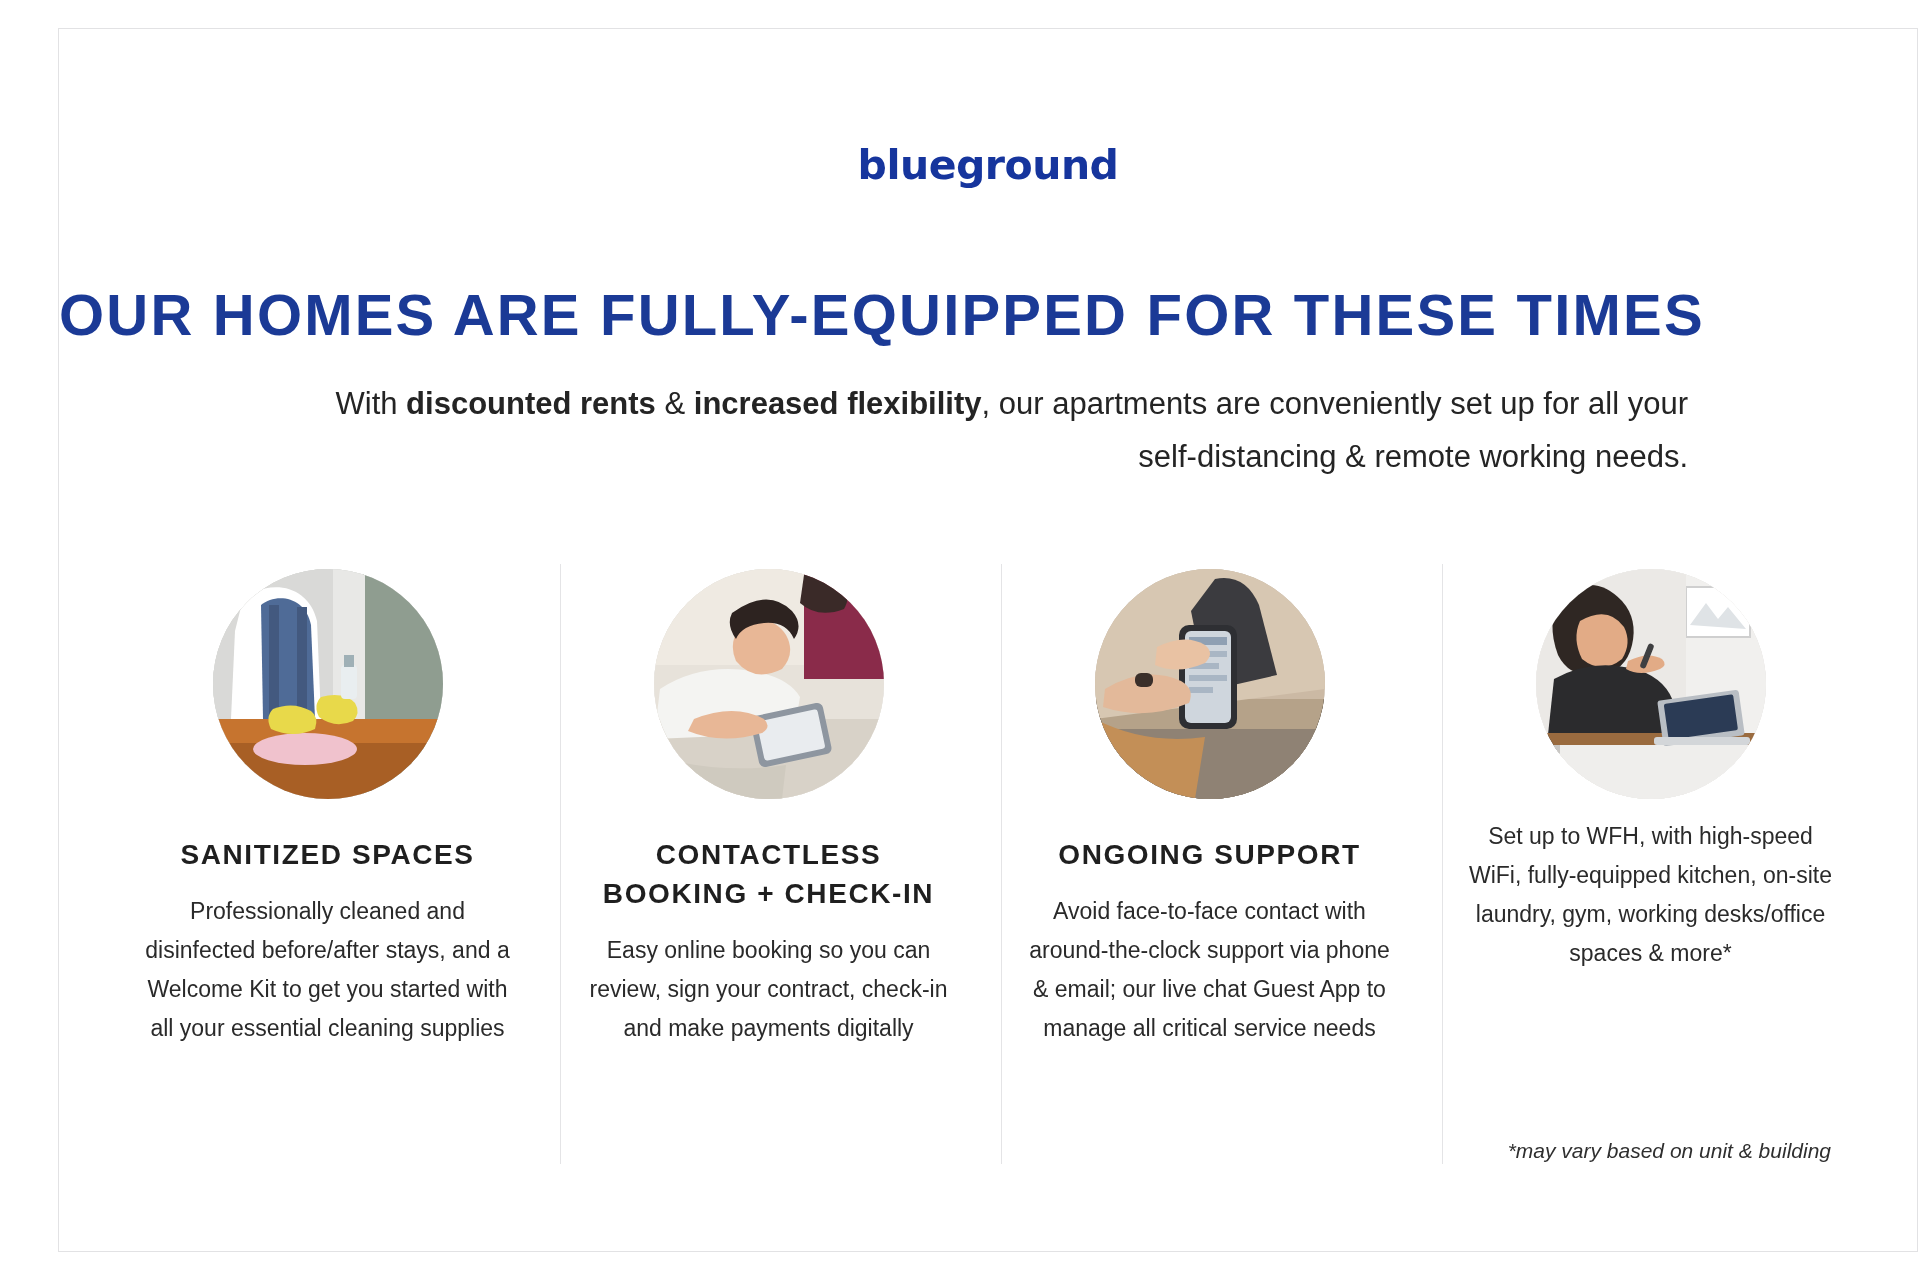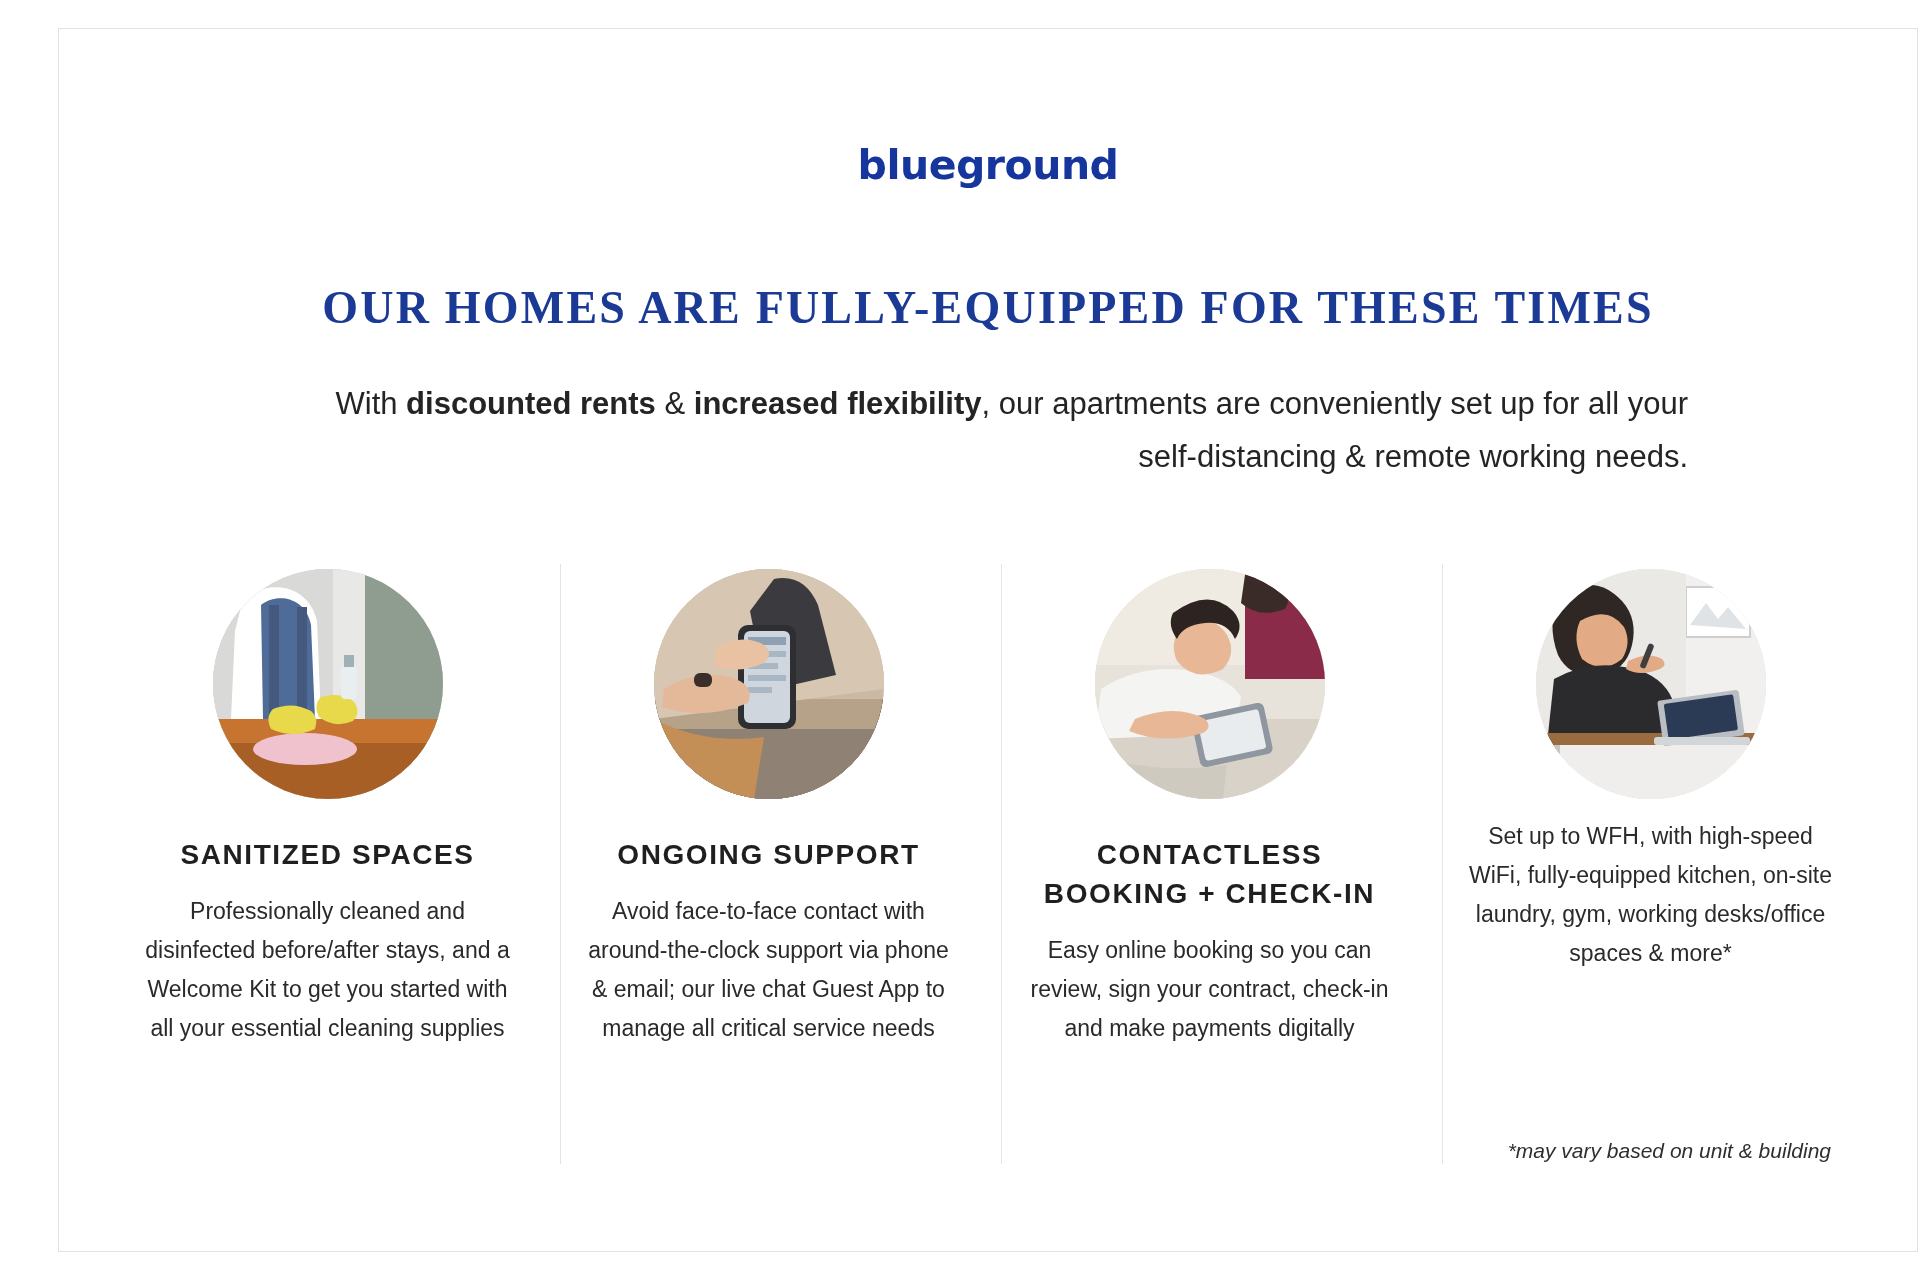--- a/index.html
+++ b/index.html
@@ -41,26 +41,26 @@
     font-weight: bold;
     letter-spacing: -0.5px;
     color: #16359d;
     font-family: "DejaVu Sans", sans-serif;
   }
   .headline {
     position: absolute;
     left: 0;
     right: 0;
     top: 252px;
-    text-align: center;
-    font-size: 46px;
+    text-align: left;
+    font-size: 58px;
     font-weight: bold;
     letter-spacing: 2.2px;
     color: #1b3a96;
-    font-family: Liberation Serif, serif;
+    font-family: Liberation Sans, sans-serif;
   }
   .subhead {
     position: absolute;
     left: 50%;
     transform: translateX(-50%);
     top: 348px;
     width: 1400px;
     text-align: right;
     font-size: 31px;
     line-height: 53px;
@@ -170,20 +170,41 @@
             <rect x="0" y="174" width="230" height="56" fill="#a85f25"></rect>
             <ellipse cx="92" cy="180" rx="52" ry="16" fill="#f0c2cd"></ellipse>
             <path d="M60 140 q20 -8 38 2 q8 6 4 18 q-22 10 -44 0 q-6 -12 2 -20 Z" fill="#e8d94a"></path>
             <path d="M108 128 q22 -6 34 6 q6 10 -2 18 q-18 8 -34 -4 q-6 -12 2 -20 Z" fill="#e8d94a"></path>
             <rect x="128" y="96" width="16" height="34" rx="4" fill="#e9eef0"></rect>
             <rect x="131" y="86" width="10" height="12" fill="#9fb0b6"></rect>
           </svg>
         </div>
         <div class="card-title">SANITIZED SPACES</div>
         <div class="card-body">Professionally cleaned and disinfected before/after stays, and a Welcome Kit to get you started with all your essential cleaning supplies</div>
+      </div>
+
+      <div class="card">
+        <div class="photo">
+          <svg viewBox="0 0 230 230" xmlns="http://www.w3.org/2000/svg">
+            <rect x="0" y="0" width="230" height="230" fill="#e7e2da"></rect>
+            <rect x="0" y="0" width="230" height="96" fill="#efeae2"></rect>
+            <rect x="150" y="0" width="80" height="110" fill="#8a2b4a"></rect>
+            <path d="M150 6 q22 -10 38 8 q10 12 2 26 q-26 10 -44 -6 Z" fill="#3a2a28"></path>
+            <rect x="0" y="150" width="230" height="80" fill="#d8d2c8"></rect>
+            <path d="M6 120 q40 -26 92 -18 q36 6 48 26 l-6 36 -140 6 Z" fill="#f4f4f2"></path>
+            <path d="M86 58 q30 -16 46 8 q10 18 -4 34 q-28 14 -46 -8 q-8 -18 4 -34 Z" fill="#e8b796"></path>
+            <path d="M78 44 q36 -26 60 -2 q12 14 2 28 q-8 -18 -30 -16 q-22 2 -28 16 q-10 -14 -4 -26 Z" fill="#2d2320"></path>
+            <rect x="100" y="140" width="74" height="52" rx="6" fill="#8e96a0" transform="rotate(-12 137 166)"></rect>
+            <rect x="106" y="146" width="62" height="40" rx="3" fill="#e9ecef" transform="rotate(-12 137 166)"></rect>
+            <path d="M40 150 q40 -16 70 0 q8 8 -2 14 q-40 12 -74 -2 Z" fill="#e8b796"></path>
+            <path d="M0 186 q60 20 132 10 l-4 34 -128 0 Z" fill="#cfcabf"></path>
+          </svg>
+        </div>
+        <div class="card-title">CONTACTLESS BOOKING + CHECK-IN</div>
+        <div class="card-body">Easy online booking so you can review, sign your contract, check-in and make payments digitally</div>
       </div>
 
       <div class="card">
         <div class="photo">
           <svg viewBox="0 0 230 230" xmlns="http://www.w3.org/2000/svg">
             <rect x="0" y="0" width="230" height="230" fill="#cbb9a4"></rect>
             <rect x="0" y="130" width="230" height="100" fill="#b9a храм88"></rect>
             <rect x="0" y="130" width="230" height="100" fill="#b5a289"></rect>
             <rect x="0" y="160" width="230" height="70" fill="#8f8274"></rect>
             <path d="M0 0 L230 0 L230 120 L0 150 Z" fill="#d7c7b2"></path>
@@ -201,41 +222,20 @@
             <path d="M0 150 q50 26 110 18 l-10 62 -100 0 Z" fill="#c38f57"></path>
           </svg>
         </div>
         <div class="card-title">ONGOING SUPPORT</div>
         <div class="card-body">Avoid face-to-face contact with around-the-clock support via phone &amp; email; our live chat Guest App to manage all critical service needs</div>
       </div>
 
       <div class="card">
         <div class="photo">
           <svg viewBox="0 0 230 230" xmlns="http://www.w3.org/2000/svg">
-            <rect x="0" y="0" width="230" height="230" fill="#e7e2da"></rect>
-            <rect x="0" y="0" width="230" height="96" fill="#efeae2"></rect>
-            <rect x="150" y="0" width="80" height="110" fill="#8a2b4a"></rect>
-            <path d="M150 6 q22 -10 38 8 q10 12 2 26 q-26 10 -44 -6 Z" fill="#3a2a28"></path>
-            <rect x="0" y="150" width="230" height="80" fill="#d8d2c8"></rect>
-            <path d="M6 120 q40 -26 92 -18 q36 6 48 26 l-6 36 -140 6 Z" fill="#f4f4f2"></path>
-            <path d="M86 58 q30 -16 46 8 q10 18 -4 34 q-28 14 -46 -8 q-8 -18 4 -34 Z" fill="#e8b796"></path>
-            <path d="M78 44 q36 -26 60 -2 q12 14 2 28 q-8 -18 -30 -16 q-22 2 -28 16 q-10 -14 -4 -26 Z" fill="#2d2320"></path>
-            <rect x="100" y="140" width="74" height="52" rx="6" fill="#8e96a0" transform="rotate(-12 137 166)"></rect>
-            <rect x="106" y="146" width="62" height="40" rx="3" fill="#e9ecef" transform="rotate(-12 137 166)"></rect>
-            <path d="M40 150 q40 -16 70 0 q8 8 -2 14 q-40 12 -74 -2 Z" fill="#e8b796"></path>
-            <path d="M0 186 q60 20 132 10 l-4 34 -128 0 Z" fill="#cfcabf"></path>
-          </svg>
-        </div>
-        <div class="card-title">CONTACTLESS BOOKING + CHECK-IN</div>
-        <div class="card-body">Easy online booking so you can review, sign your contract, check-in and make payments digitally</div>
-      </div>
-
-      <div class="card">
-        <div class="photo">
-          <svg viewBox="0 0 230 230" xmlns="http://www.w3.org/2000/svg">
             <rect x="0" y="0" width="230" height="230" fill="#f1f0ee"></rect>
             <rect x="150" y="18" width="64" height="50" fill="#ffffff" stroke="#cfcfcf" stroke-width="2"></rect>
             <path d="M154 56 l16 -22 12 16 10 -12 18 22 Z" fill="#dfe3e6"></path>
             <rect x="0" y="0" width="150" height="230" fill="#ebe9e6"></rect>
             <path d="M24 28 q34 -26 62 4 q16 18 10 44 q-6 26 -32 30 q-30 4 -42 -20 q-12 -32 2 -58 Z" fill="#2f2723"></path>
             <path d="M44 52 q28 -16 44 6 q8 16 -2 32 q-20 16 -40 0 q-10 -20 -2 -38 Z" fill="#e2ab86"></path>
             <path d="M18 110 q44 -24 92 -6 q26 12 30 40 l-6 36 -124 4 Z" fill="#2b2b2d"></path>
             <rect x="0" y="164" width="230" height="12" fill="#9a6b3f"></rect>
             <rect x="0" y="176" width="230" height="54" fill="#efeeec"></rect>
             <rect x="16" y="176" width="8" height="54" fill="#c9c7c4"></rect>

